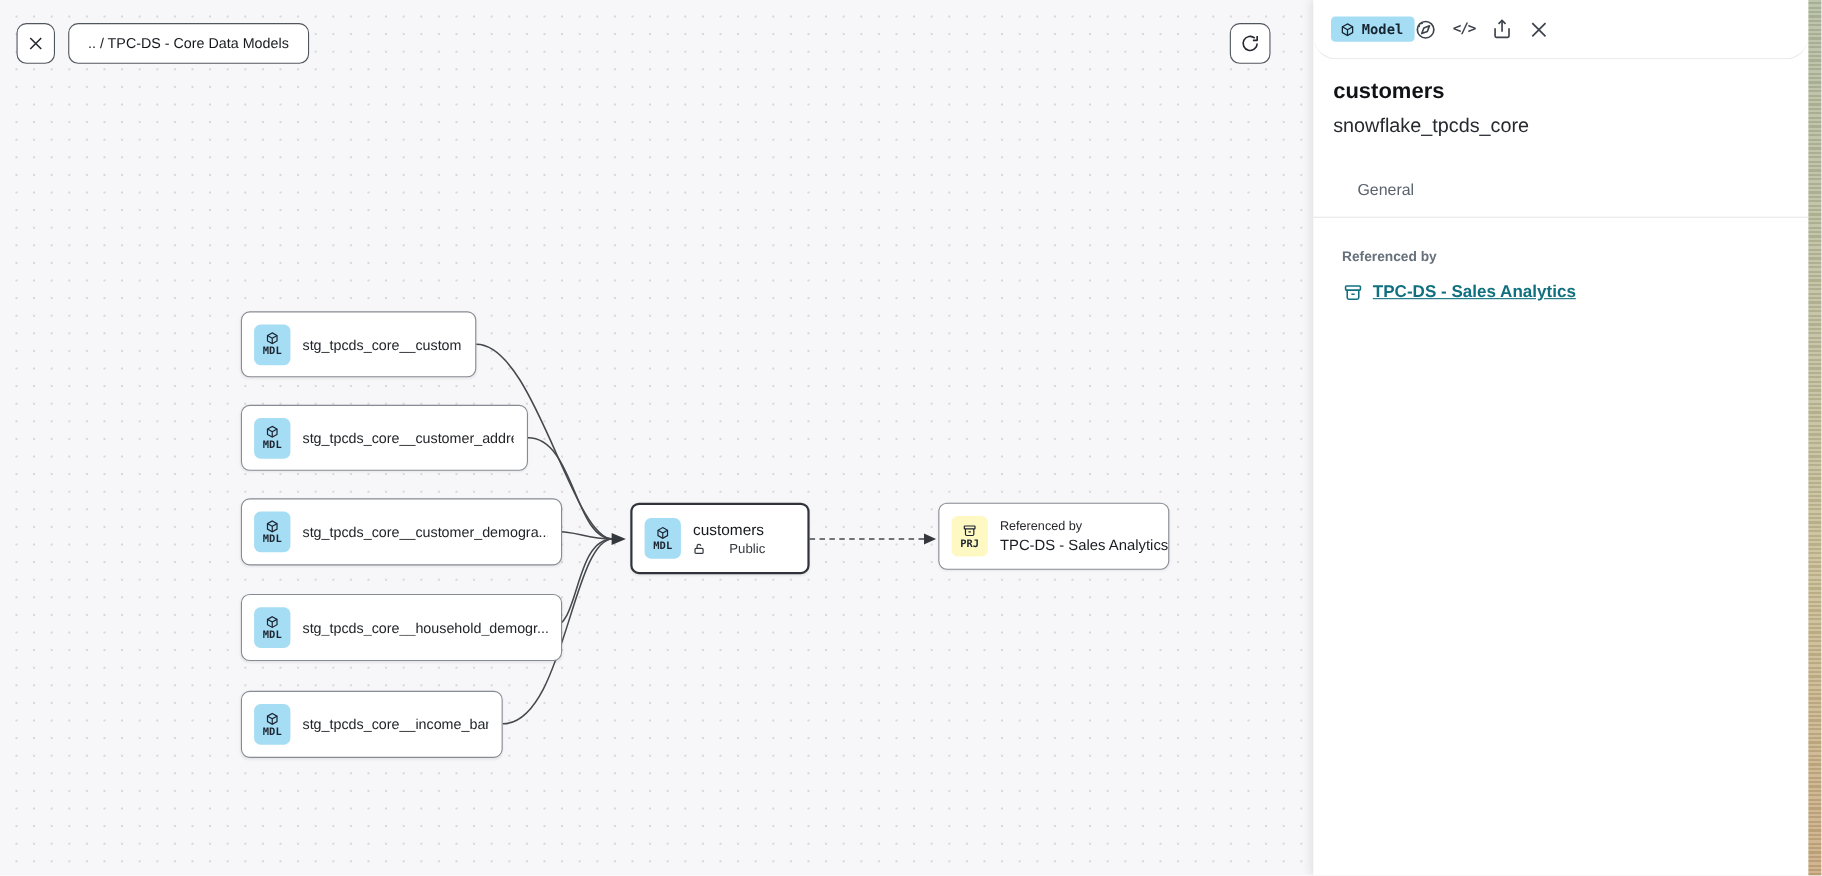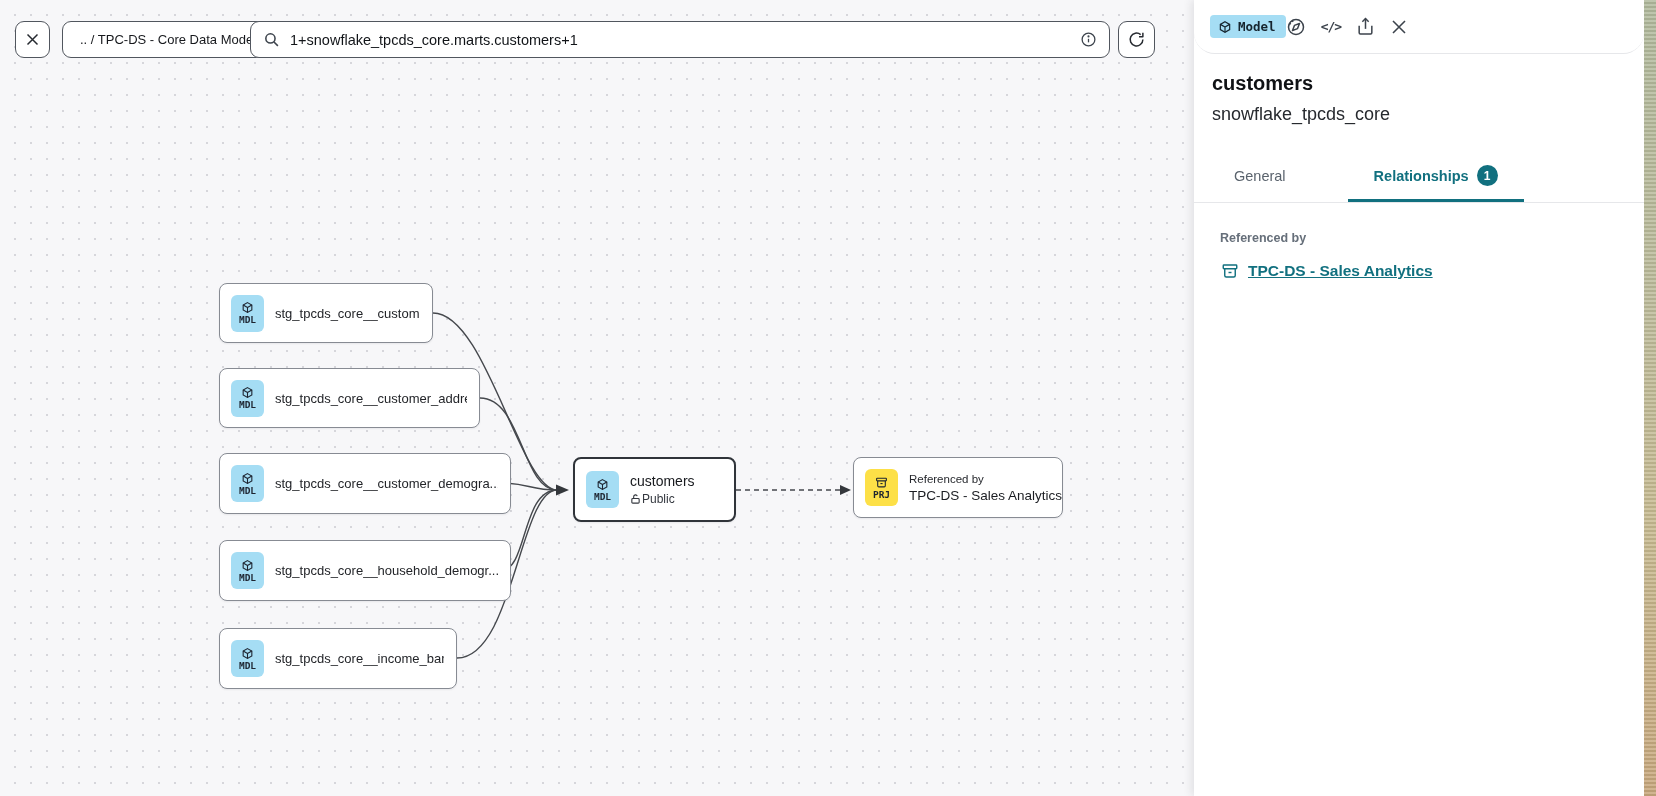--- a/index.html
+++ b/index.html
@@ -33,24 +33,24 @@
           display:flex; align-items:center; gap:11px; padding:0 12px 0 11px;
           box-shadow:0 1px 2px rgba(30,32,38,.07); cursor:pointer; }
   .node .lbl { font-size:13px; color:#232529; white-space:nowrap; overflow:hidden; }
   .tile { width:33px; height:37px; border-radius:6px; flex:0 0 auto;
           display:flex; flex-direction:column; align-items:center; justify-content:center;
           color:#1d2averaging; color:#1d2430; }
   .tile svg { width:13px; height:13px; }
   .tile .t { font-family:"DejaVu Sans Mono",monospace; font-size:9.5px; font-weight:700;
              color:#1d2430; line-height:1; margin-top:1px; }
   .tile-mdl { background:#a5ddf4;text-align:center; }
-  .tile-prj { background:#fde047; }
+  .tile-prj { background:#fef9c3; }
   #node-center { border:2px solid #30343a; border-radius:8px; }
   #node-center .name { font-size:14px; color:#17191d; }
-  #node-center .vis  { display:flex; align-items:center; gap:1px; font-size:12px; color:#34383f; margin-top:3px; }
+  #node-center .vis  { display:flex; align-items:center; gap:22px; font-size:12px; color:#34383f; margin-top:3px; }
   #node-prj .kicker { font-size:11.5px; color:#27292e; }
   #node-prj .lbl2   { font-size:13.5px; color:#1b1d22; margin-top:3px; white-space:nowrap; }
 
   
   #panel { position:absolute; left:1194px; top:0; width:450px; height:796px; background:#fff;
            box-shadow:-3px 0 8px rgba(40,44,52,.10); }
   #panel-header { height:54px; display:flex; align-items:center; justify-content:flex-start;
            padding:0 20px 0 16px; border-bottom:1px solid #e6e7ea;border-radius:21px; }
   #type-badge { display:flex; align-items:center; gap:6px; background:#a5ddf4; border-radius:4px;
            padding:4px 10px 4px 8px; font-family:"DejaVu Sans Mono",monospace;
@@ -192,32 +192,20 @@
     </div>
 
     <div class="tb" id="btn-close">
       <svg width="15" height="15" viewBox="0 0 24 24" fill="none" stroke="#262a30" stroke-width="2.3">
           <path d="M4 4l16 16M20 4L4 20"></path>
         </svg>
     </div>
     <div class="tb" id="crumb">
       <span>.. / TPC-DS - Core Data Models</span>
     </div>
-    <div class="tb" id="searchbar">
-      <svg class="icon-slate" width="17" height="17" viewBox="0 0 24 24" fill="none" stroke="currentColor" stroke-width="2.2">
-          <circle cx="10.5" cy="10.5" r="6.5"></circle>
-          <path d="M15.5 15.5L21 21"></path>
-        </svg>
-      <input spellcheck="false" value="1+snowflake_tpcds_core.marts.customers+1" style="">
-      <svg class="icon-slate" width="17" height="17" viewBox="0 0 24 24" fill="none" stroke="currentColor" stroke-width="1.8">
-          <circle cx="12" cy="12" r="9"></circle>
-          <path d="M12 11v5"></path>
-          <circle cx="12" cy="7.6" r="0.6" fill="currentColor"></circle>
-        </svg>
-    </div>
     <div class="tb" id="btn-refresh">
       <svg width="17" height="17" viewBox="0 0 24 24" fill="none" stroke="#262a30" stroke-width="2.1">
           <path d="M21 12a9 9 0 1 1-3.1-6.8"></path>
           <path d="M21 2.5V8h-5.5" stroke-linejoin="round"></path>
         </svg>
     </div>
   </div>
 
   <aside id="panel">
 
@@ -254,24 +242,20 @@
     </div>
 
     <div id="panel-body">
       <div id="panel-title">customers</div>
       <div id="panel-subtitle">snowflake_tpcds_core</div>
 
       <div id="tabs">
         <div class="tab">
           <span>General</span>
         </div>
-        <div class="tab active">
-          <span>Relationships</span>
-          <span class="tab-badge">1</span>
-        </div>
       </div>
 
       <div id="section-heading">Referenced by</div>
 
       <div id="ref-link-row">
         <svg class="teal" width="18" height="18" viewBox="0 0 24 24" fill="none" stroke="currentColor" stroke-width="1.9">
             <rect x="3" y="4" width="18" height="5" rx="1"></rect>
             <path d="M5 9v9a2 2 0 0 0 2 2h10a2 2 0 0 0 2-2V9"></path>
             <path d="M10 14h4"></path>
           </svg>

